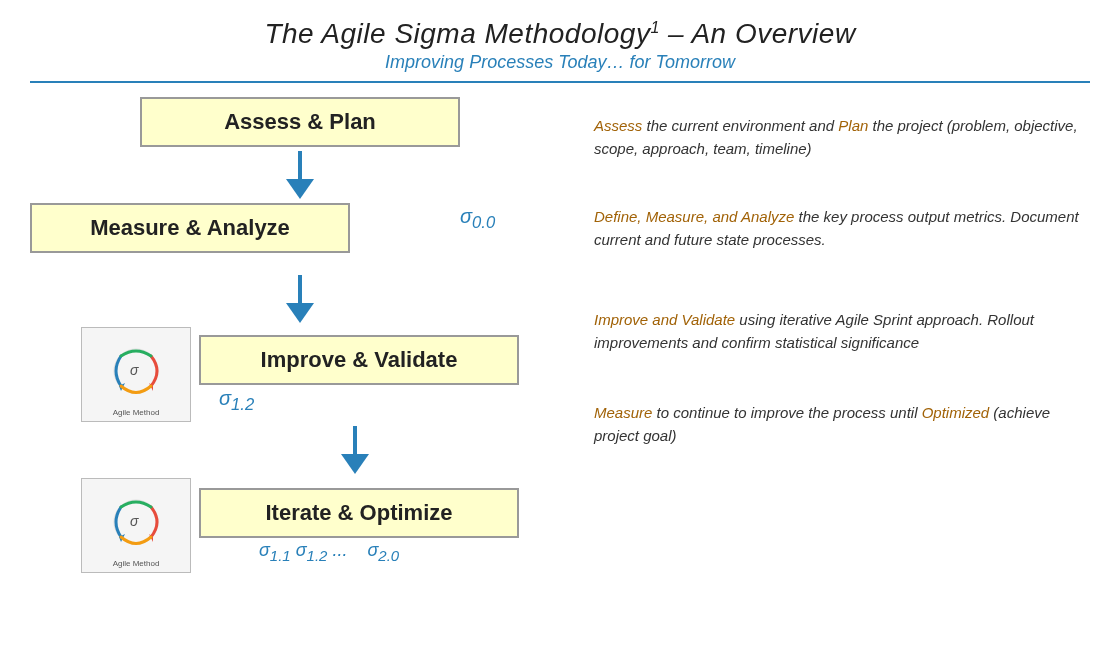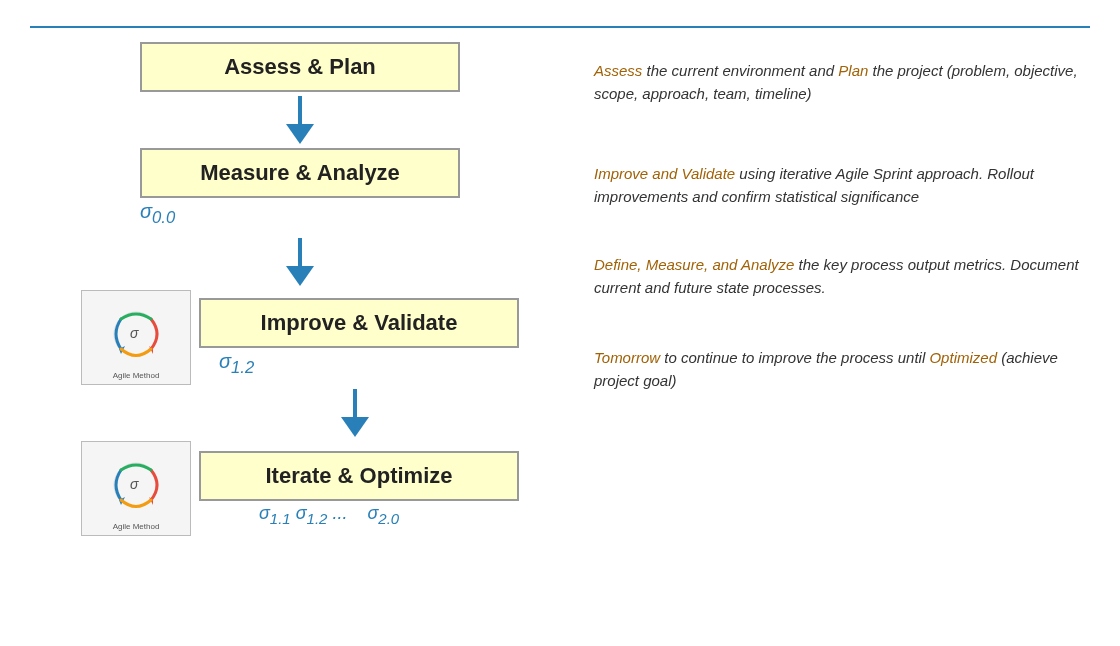--- a/index.html
+++ b/index.html
@@ -177,24 +177,24 @@
       display: flex;
       flex-direction: column;
       align-items: center;
       width: 100%;
       margin-bottom: 0;
       justify-content: flex-end;
     }
 
     .step2-area {
       display: flex;
-      flex-direction: column;
-      align-items: center;
-      width: 100%;
-      margin-bottom: 6px;
+      flex-direction: row;
+      align-items: center;
+      width: 100%;
+      margin-bottom: 18px;
     }
 
     .step3-area {
       display: flex;
       flex-direction: column;
       align-items: center;
       width: 100%;
       margin-bottom: 0;
     }
 
@@ -203,20 +203,26 @@
       flex-direction: column;
       align-items: center;
       width: 100%;
     }
   </style>
 </head>
 <body>
 
 <div class="page-container">
 
+  <div class="header">
+    <div class="main-title">
+      <em><span>The Agile Sigma Methodology</span><sup>1</sup><span> – An Overview</span></em>
+    </div>
+    <div class="subtitle">Improving Processes Today… for Tomorrow</div>
+  </div>
 
   <hr class="divider">
 
   <div class="content">
 
     <div class="left-column">
 
       <div class="step1-area">
         <div class="step-box">Assess &amp; Plan</div>
       </div>
@@ -300,27 +306,27 @@
       </div>
 
     </div>
 
     <div class="right-column">
 
       <div class="desc-block" style="margin-top:10px;">
         <span class="highlight">Assess</span><span> the current environment and </span><span class="highlight">Plan</span><span> the project (problem, objective, scope, approach, team, timeline)</span>
       </div>
 
+      <div class="desc-block" style="margin-top:28px;">
+        <span class="highlight">Define, Measure, and Analyze</span><span> the key process output metrics. Document current and future state processes.</span>
+      </div>
+
       <div class="desc-block" style="margin-top:40px;">
         <span class="highlight">Improve and Validate</span><span> using iterative Agile Sprint approach. Rollout improvements and confirm statistical significance</span>
       </div>
 
-      <div class="desc-block" style="margin-top:28px;">
-        <span class="highlight">Define, Measure, and Analyze</span><span> the key process output metrics. Document current and future state processes.</span>
-      </div>
-
       <div class="desc-block" style="margin-top:30px;">
-        <span class="highlight">Tomorrow</span><span> to continue to improve the process until </span><span class="highlight">Optimized</span><span> (achieve project goal)</span>
+        <span class="highlight">Measure</span><span> to continue to improve the process until </span><span class="highlight">Optimized</span><span> (achieve project goal)</span>
       </div>
 
     </div>
   </div>
 </div>
 
 </body></html>

